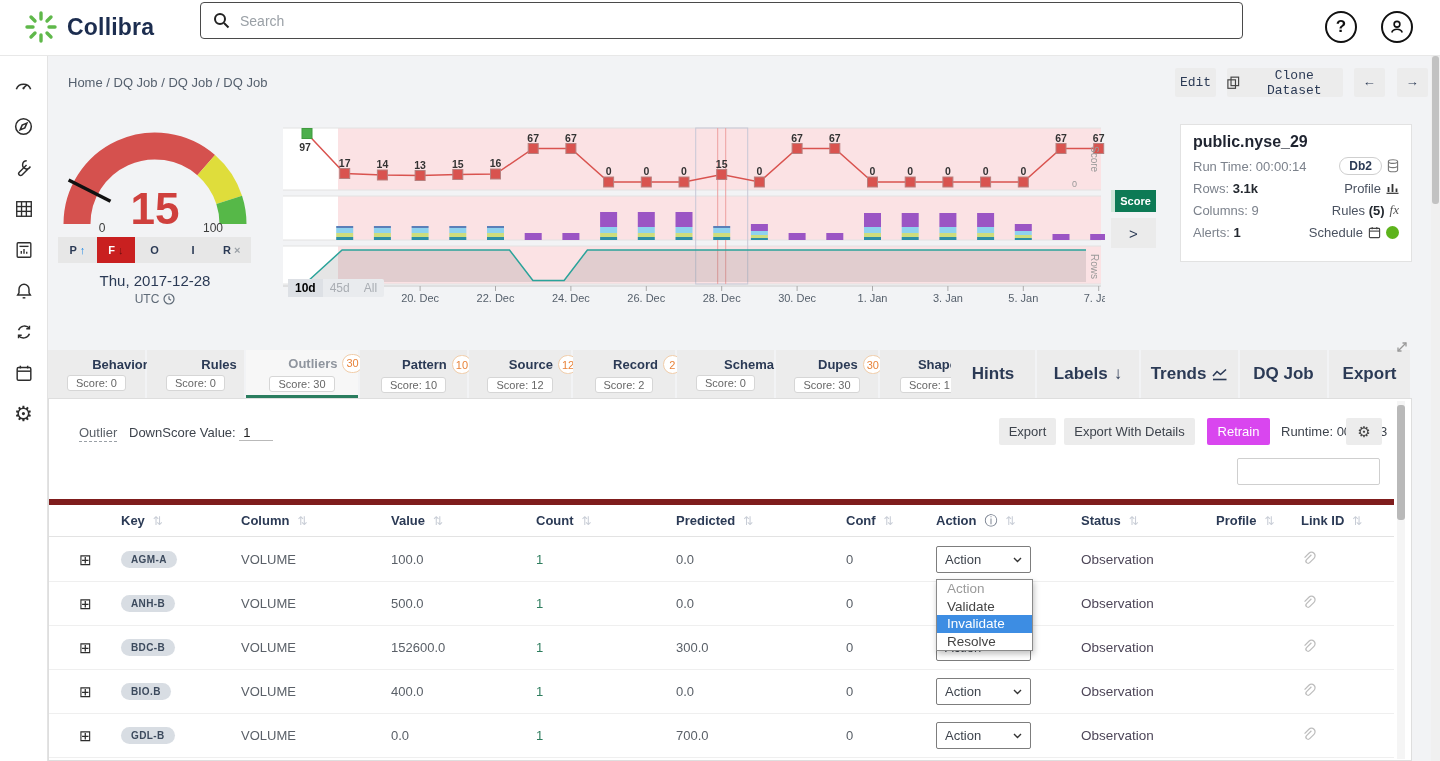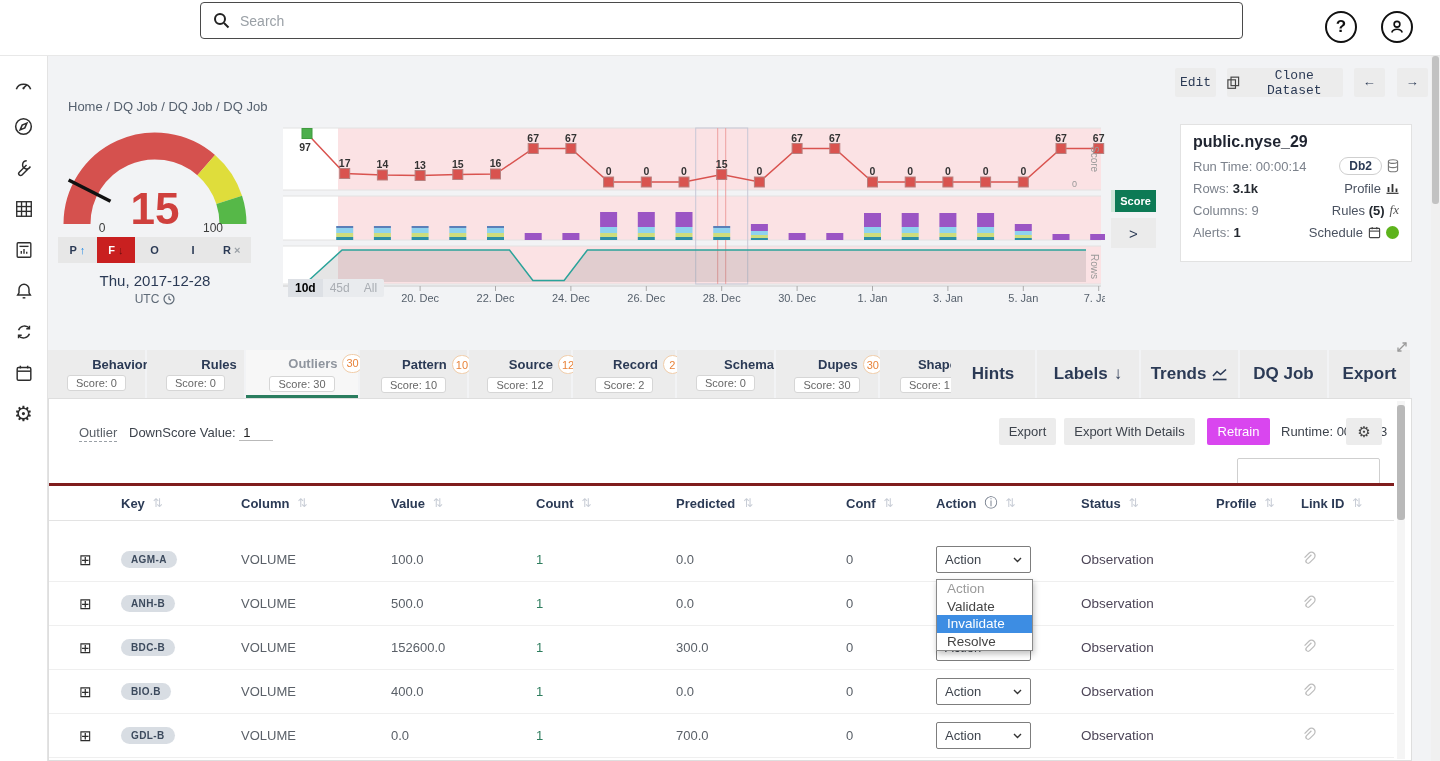--- a/index.html
+++ b/index.html
@@ -16,21 +16,21 @@
   #searchbox input::placeholder { color:#9aa0a6; }
   .hicon { position:absolute; top:11px; width:32px; height:32px; border:2px solid #111; border-radius:50%; display:flex; align-items:center; justify-content:center; font-weight:bold; font-size:17px; color:#111; background:#fff; }
 
   
   #sidebar { position:absolute; left:0; top:56px; width:48px; height:705px; background:#fff; border-right:1px solid #e3e3e3; display:flex; flex-direction:column; align-items:center; padding-top:9px; z-index:4; }
   .side-item { width:40px; height:41px; display:flex; align-items:center; justify-content:center; color:#2d2d2d; cursor:pointer; }
   .side-item svg { stroke:#2d2d2d; }
   .gear-glyph { font-size:21px; line-height:1; color:#2d2d2d; }
 
   
-  #breadcrumb { position:absolute; left:68px; top:75px; font-size:13px; color:#55606e;margin-top:24px; }
+  #breadcrumb { position:absolute; left:68px; top:75px; font-size:13px; color:#55606e; }
   .crumb-btn { position:absolute; top:68px; height:29px; background:#ececec; border:none; border-radius:2px; font-family:Liberation Mono, monospace; font-size:13px; color:#2b3a55; display:flex; align-items:center; justify-content:center; gap:6px; cursor:pointer; }
 
   
   #gauge-value { font-size:44px; font-weight:bold; fill:#cf403d; }
   .gauge-minmax { font-size:12px; fill:#3c3c3c; }
   #pfoir { position:absolute; left:58px; top:237px; width:193px; height:26px; background:#e7e7e7; display:flex; }
   .pf-tab { flex:1; display:flex; align-items:center; justify-content:center; gap:3px; font-size:11px; font-weight:bold; color:#2b3a55; cursor:pointer; }
   .pf-tab.active { background:#c92020; color:#fff; }
   .pf-up { color:#1e88e5; }
   .pf-down { color:#6d0f0f; }
@@ -78,21 +78,21 @@
   #downscore { position:absolute; left:80px; top:26px; font-size:13px; color:#3d434c; }
   #downscore input { width:34px; border:none; border-bottom:1px solid #b9b9b9; font-size:13px; font-family:inherit; color:#222; outline:none; padding-left:4px; }
   .p-btn { position:absolute; top:19px; height:27px; background:#ececec; border:none; border-radius:2px; font-family:inherit; font-size:13px; color:#3d434c; cursor:pointer; }
   #retrain-btn { position:absolute; left:1158px; top:19px; width:63px; height:27px; background:#d946ef; border:none; border-radius:2px; color:#fff; font-size:13px; font-family:inherit; cursor:pointer; }
   #runtime { position:absolute; left:1232px; top:25px; font-size:13px; color:#3d434c; }
   #gear-btn { position:absolute; left:1297px; top:19px; width:36px; height:27px; background:#ececec; border:none; border-radius:2px; font-size:15px; color:#444; cursor:pointer; }
   #table-search { position:absolute; left:1188px; top:59px; width:143px; height:27px; border:1px solid #cfcfcf; border-radius:2px; font-family:inherit; font-size:13px; padding:0 8px; outline:none; }
 
   
   .grid-row { display:grid; grid-template-columns:42px 120px 150px 145px 140px 170px 90px 145px 135px 85px 90px; align-items:center; padding-left:30px; }
-  #thead { position:absolute; left:0; top:84px; width:1345px; height:38px; border-top:3px solid #7f1d1d; border-bottom:1px solid #e3e3e3; font-size:13px; font-weight:bold; color:#2b3a55; }
+  #thead { position:absolute; left:0; top:100px; width:1345px; height:38px; border-top:6px solid #7f1d1d; border-bottom:1px solid #e3e3e3; font-size:13px; font-weight:bold; color:#2b3a55; }
   .th { display:flex; align-items:center; gap:8px; }
   .sort { color:#c8cdd6; font-size:12px; font-weight:normal; cursor:pointer; }
   .info-i { color:#6a7383; font-weight:normal; font-size:13px; cursor:pointer; }
   .trow { position:absolute; left:0; width:1345px; height:44px; border-bottom:1px solid #efefef; font-size:13px; color:#5a6068; }
   .expand { font-size:15px; color:#2d2d2d; cursor:pointer; }
   .key-pill { display:inline-block; background:#d8dde3; color:#3c4a5d; font-size:10px; font-weight:bold; letter-spacing:.4px; border-radius:9px; padding:3px 10px; cursor:pointer; }
   .count-link { color:#2e7d5e; cursor:pointer; }
   .status { color:#4e4759; font-size:13.5px; }
   .action-cell { position:relative; }
   .sel-box { width:95px; height:27px; border:1px solid #7d7d7d; border-radius:2px; background:#fff; display:flex; align-items:center; justify-content:space-between; padding:0 8px; font-size:13px; color:#3d434c; cursor:pointer; }
@@ -100,20 +100,35 @@
   .dd-item { padding:0 10px; font-size:13.5px; height:17.5px; line-height:17.5px; color:#444; cursor:pointer; }
   .dd-item.muted { color:#9a9a9a; }
   .dd-item.hl { background:#3d8de3; color:#fff; }
   #panel-scroll { position:absolute; right:6px; top:2px; width:8px; height:358px; background:#f5f5f5; }
   #panel-thumb { position:absolute; right:0; top:4px; width:8px; height:115px; background:#b9b9b9; border-radius:3px; }
 </style>
 </head>
 <body>
 
 <div id="header">
+  <div id="logo">
+    <svg width="34" height="34" viewBox="0 0 34 34">
+      <g stroke="#5fb84a" stroke-width="3.4" stroke-linecap="round">
+        <line x1="17" y1="3" x2="17" y2="9"></line>
+        <line x1="17" y1="25" x2="17" y2="31"></line>
+        <line x1="7" y1="7" x2="11" y2="11"></line>
+        <line x1="23" y1="23" x2="27" y2="27"></line>
+        <line x1="3" y1="17" x2="9" y2="17"></line>
+        <line x1="25" y1="17" x2="31" y2="17"></line>
+        <line x1="7" y1="27" x2="11" y2="23"></line>
+        <line x1="23" y1="11" x2="27" y2="7"></line>
+      </g>
+    </svg>
+    <span class="brand">Collibra</span>
+  </div>
   <div id="searchbox">
     <svg width="17" height="17" viewBox="0 0 17 17">
       <circle cx="7" cy="7" r="5" fill="none" stroke="#222" stroke-width="2"></circle>
       <line x1="11" y1="11" x2="15.5" y2="15.5" stroke="#222" stroke-width="2"></line>
     </svg>
     <input type="text" placeholder="Search" style="">
   </div>
   <div class="hicon" style="left:1325px;">
     <span>?</span>
   </div>

